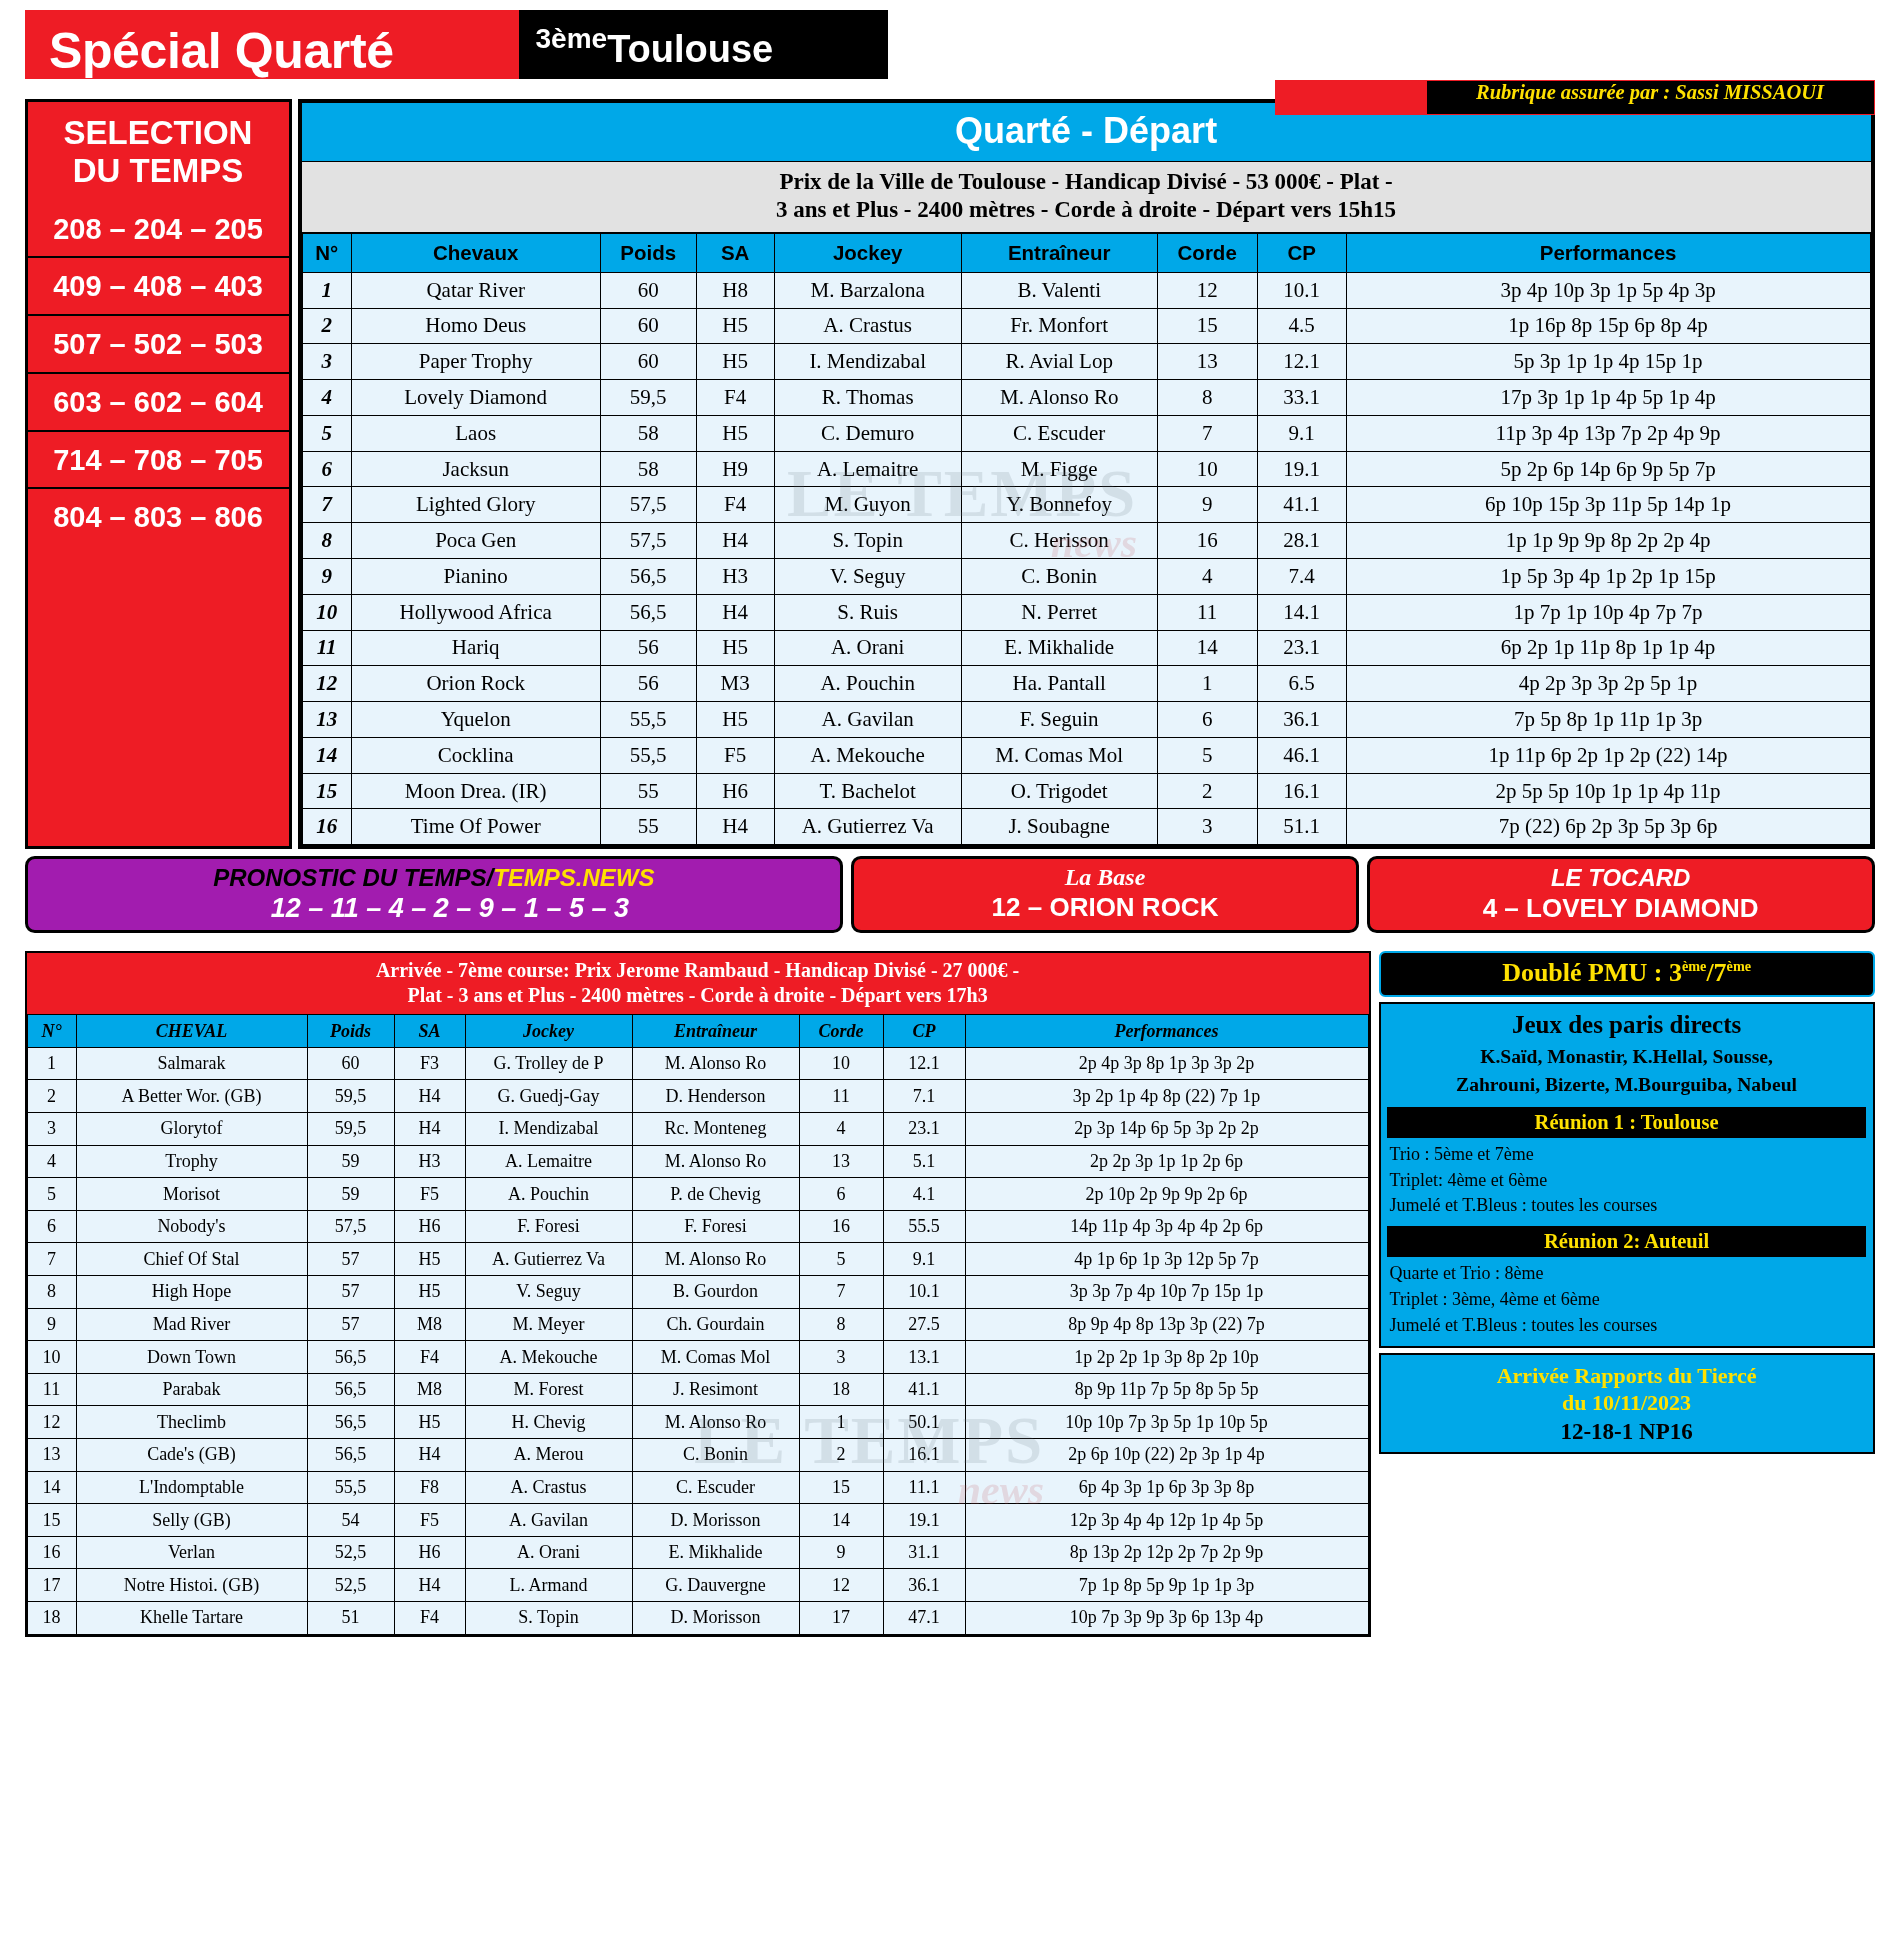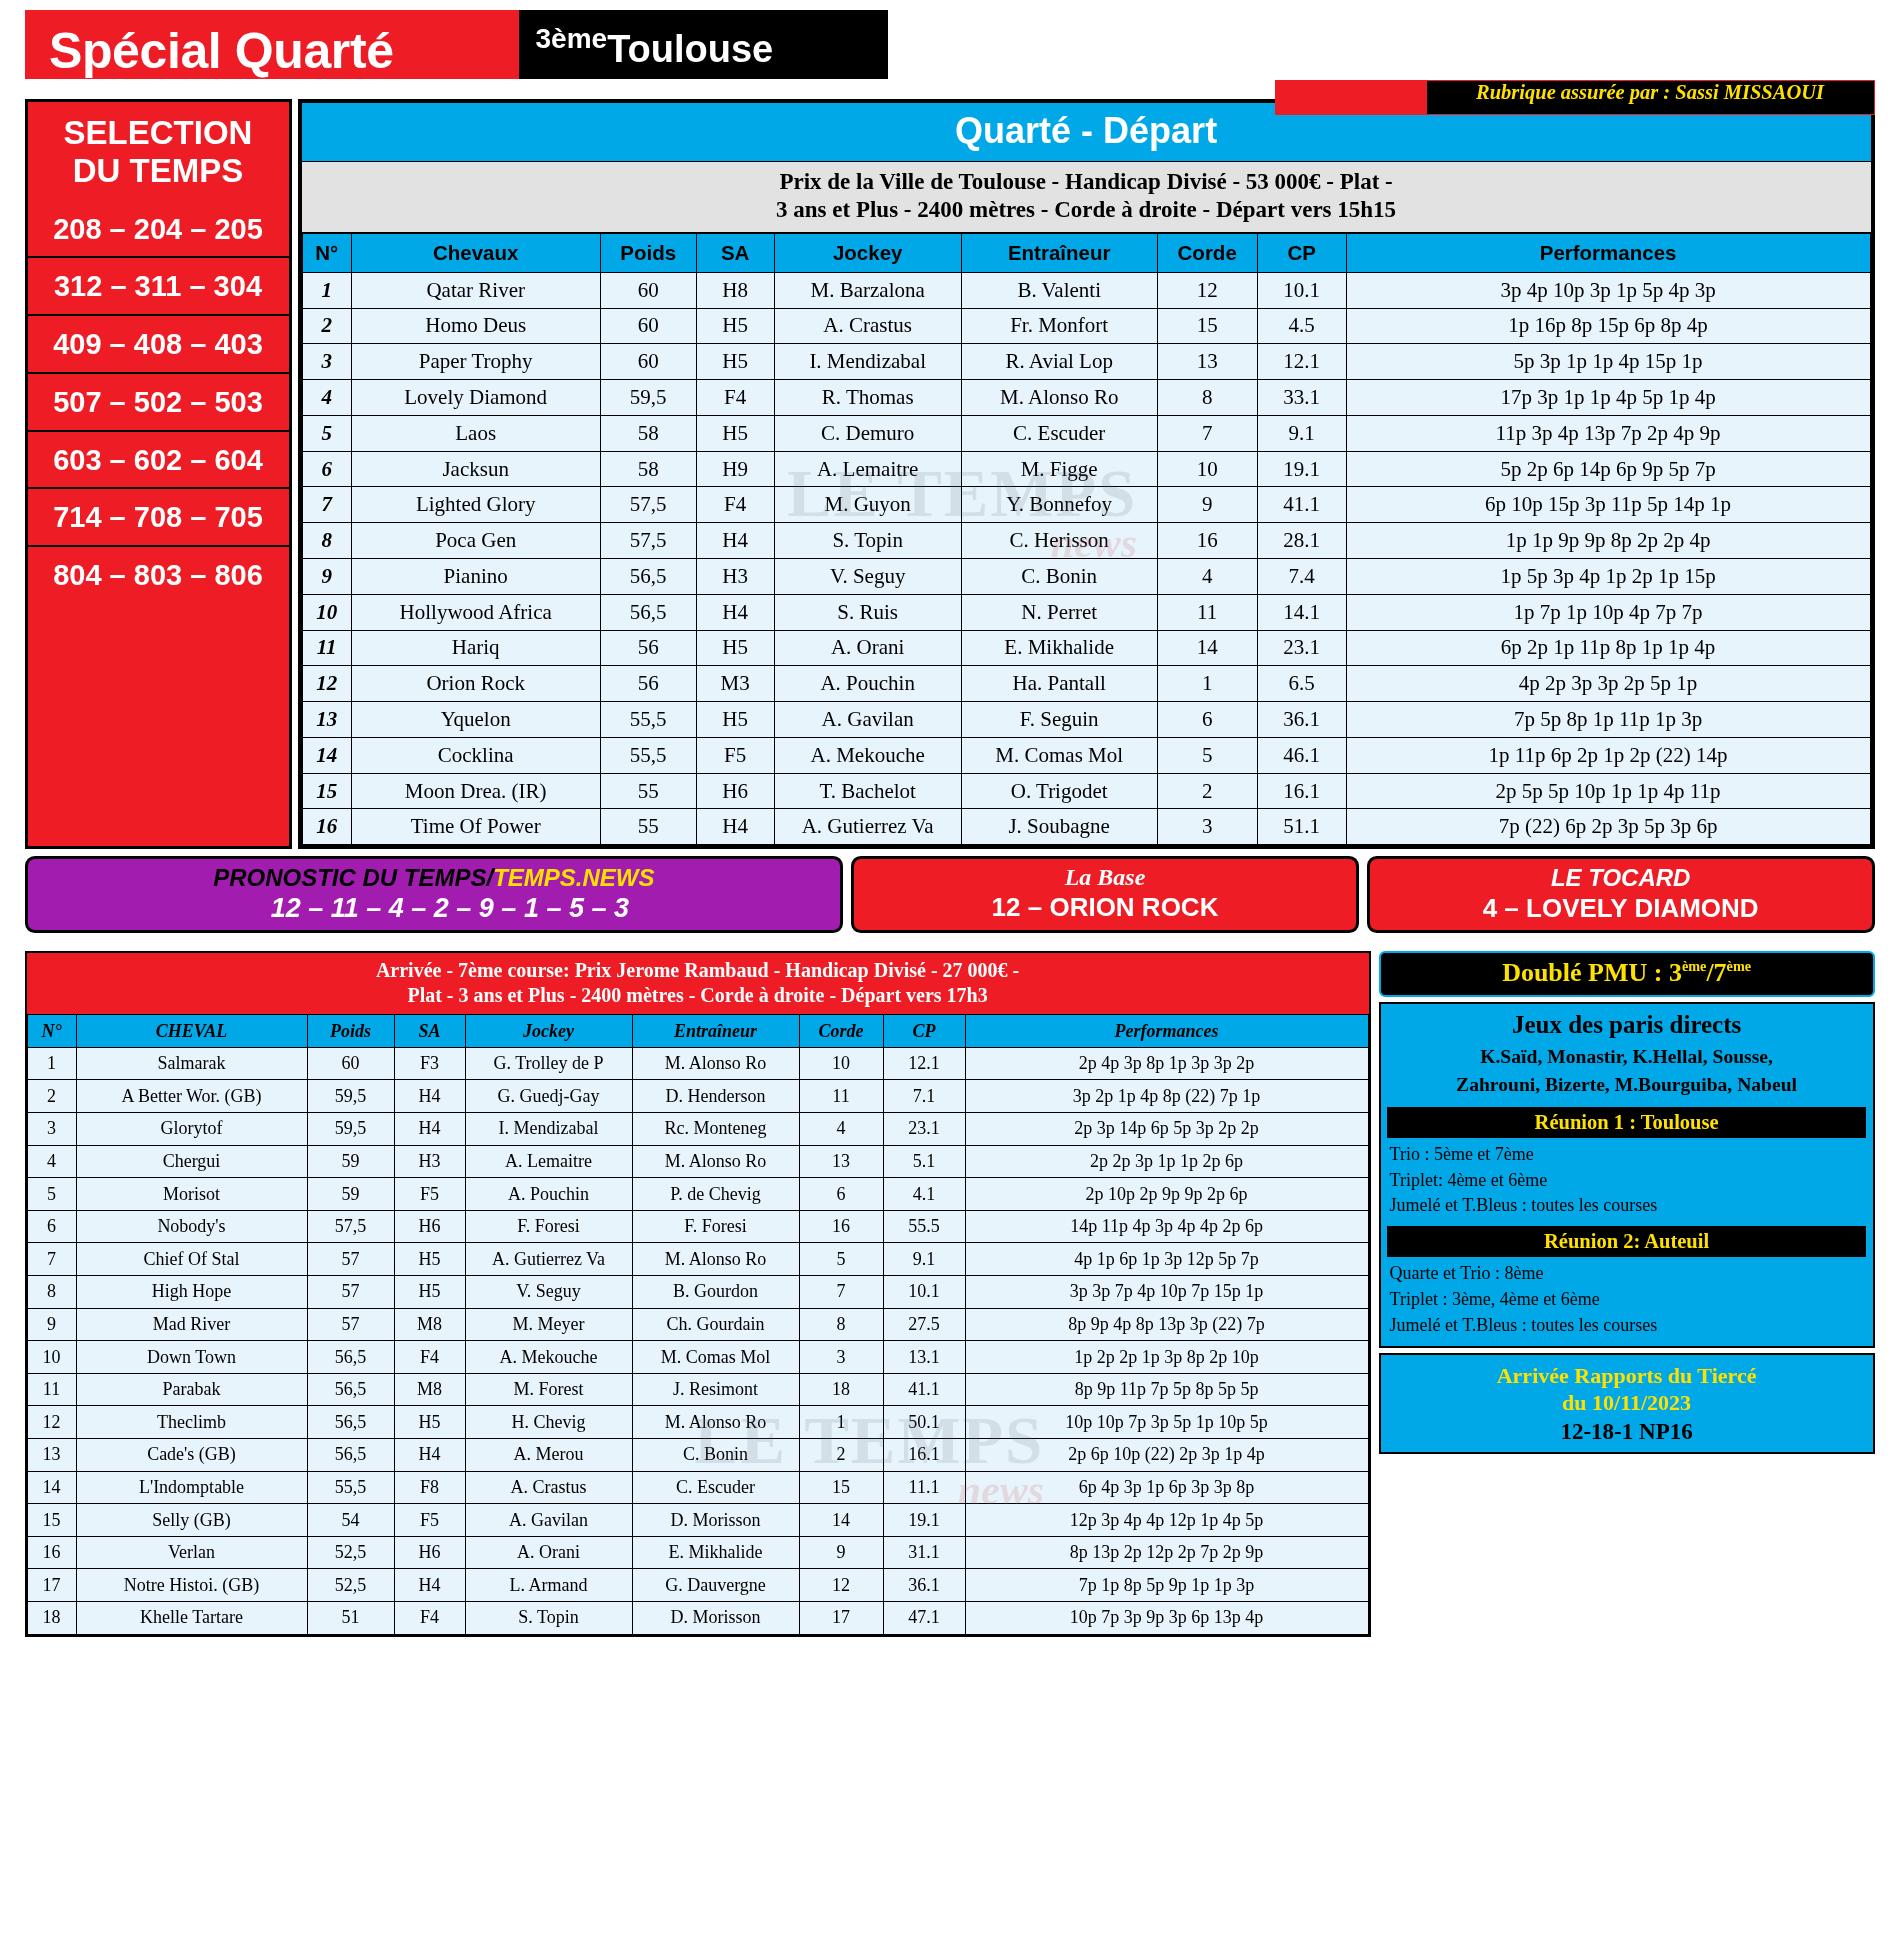--- a/index.html
+++ b/index.html
@@ -244,21 +244,20 @@
 
   <div class="top-wrap">
 
     <div class="selcol">
       <div class="sel-title">
         <div>SELECTION</div>
         <div>DU TEMPS</div>
       </div>
       <div class="sel-list">
         <div class="sel-item">208 – 204 – 205</div>
-        <div class="sel-item">312 – 311 – 304</div>
         <div class="sel-item">409 – 408 – 403</div>
         <div class="sel-item">507 – 502 – 503</div>
         <div class="sel-item">603 – 602 – 604</div>
         <div class="sel-item">714 – 708 – 705</div>
         <div class="sel-item">804 – 803 – 806</div>
       </div>
     </div>
 
     <div class="qblock">
       <div class="q-header">Quarté - Départ</div>
@@ -527,21 +526,21 @@
             <td>59,5</td>
             <td>H4</td>
             <td>I. Mendizabal</td>
             <td>Rc. Monteneg</td>
             <td>4</td>
             <td>23.1</td>
             <td>2p 3p 14p 6p 5p 3p 2p 2p</td>
           </tr>
           <tr>
             <td>4</td>
-            <td>Chergui</td>
+            <td>Trophy</td>
             <td>59</td>
             <td>H3</td>
             <td>A. Lemaitre</td>
             <td>M. Alonso Ro</td>
             <td>13</td>
             <td>5.1</td>
             <td>2p 2p 3p 1p 1p 2p 6p</td>
           </tr>
           <tr>
             <td>5</td>

